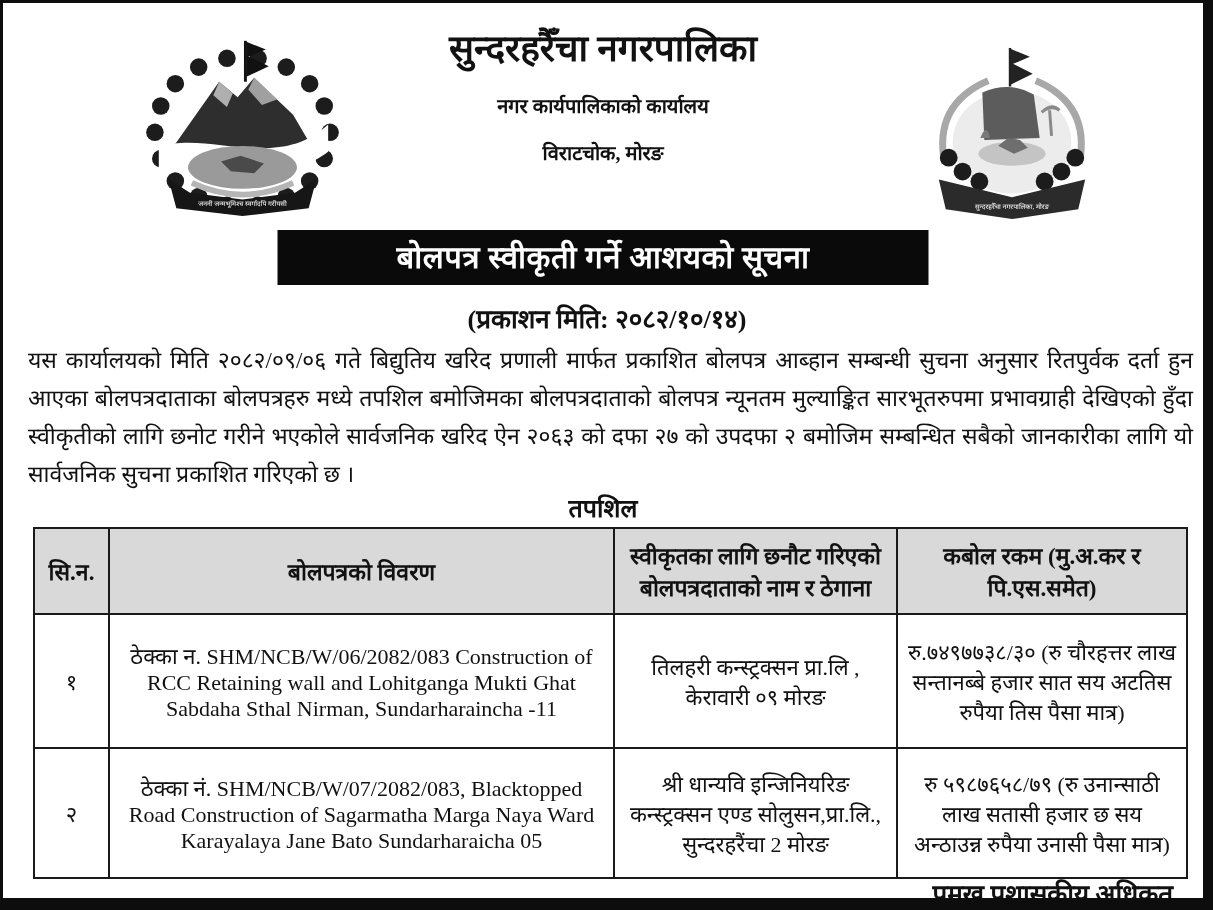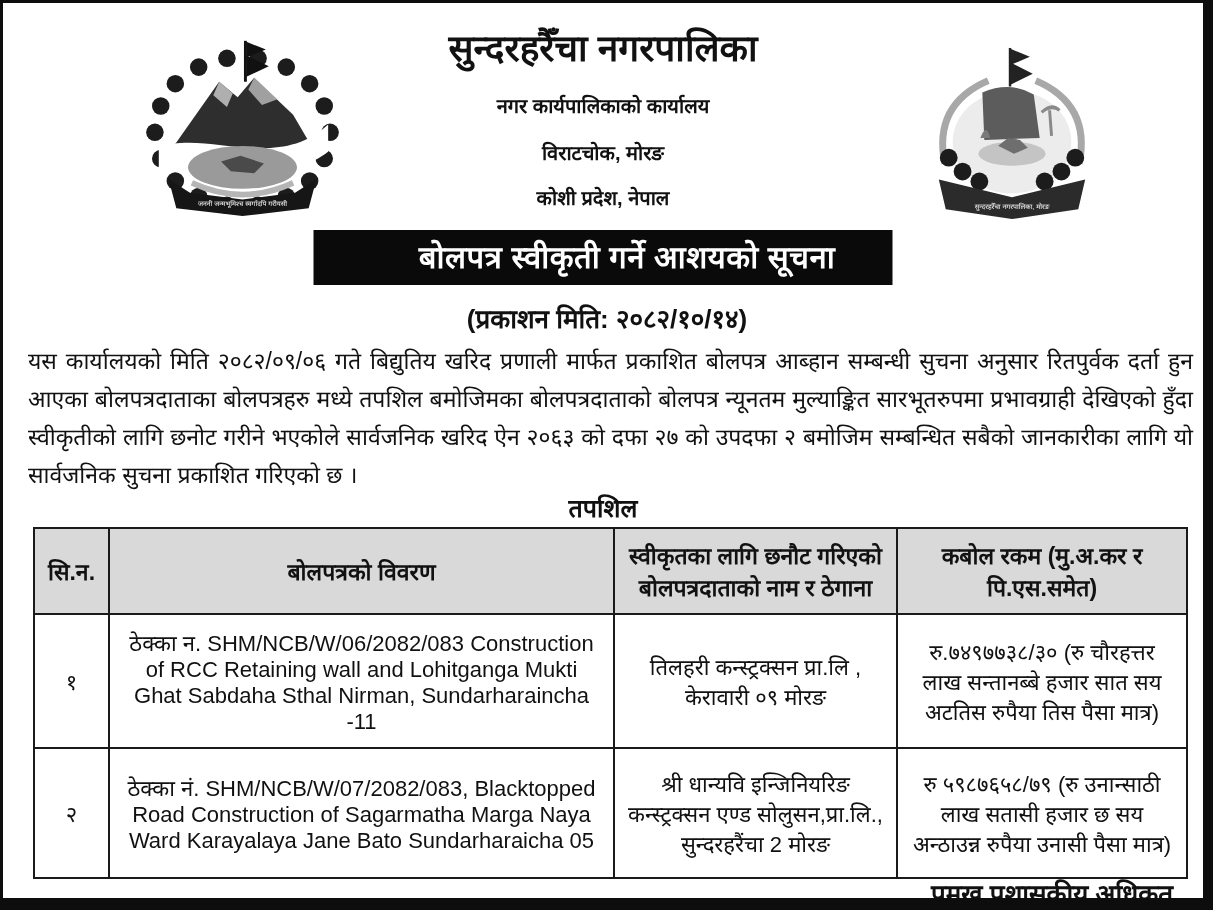--- a/index.html
+++ b/index.html
@@ -4,45 +4,44 @@
 <style>
   html, body { margin: 0; padding: 0; background: #ffffff; }
   .page {
     position: relative;
     width: 1213px;
     height: 910px;
     box-sizing: border-box;
     background: #ffffff;
     border: solid #0d0d0d;
     border-width: 3px 10px 12px 3px;
-    font-family: Liberation Sans, sans-serif;
+    font-family: Liberation Serif, serif;
     color: #111111;
     overflow: hidden;
   }
   .abs { position: absolute; }
 
   
   .header-text { left: 0; right: 0; top: 12px; text-align: center; }
   .title-main   { font-size: 37px; font-weight: bold; margin: 6px 0 20px 0; }
   .title-office { font-size: 20px; font-weight: bold; margin: 0 0 20px 0; }
   .title-line   { font-size: 20px; font-weight: bold; margin: 0 0 18px 0; }
 
   .logo { top: 32px; }
   .logo-left  { left: 142px; }
   .logo-right { left: 920px; top: 40px; }
 
   
   .banner {
     left: 50%; transform: translateX(-50%);
-    top: 227px; width: 531px; height: 55px;
+    top: 227px; width: 651px; height: 55px;
     background: #0a0a0a; color: #ffffff;
     font-size: 31px; font-weight: bold;
     line-height: 55px; text-align: center;
     letter-spacing: 0.5px;
-    padding-left: 48px;
   }
   .pub-date { left: 8px; right: 0; top: 297px; text-align: center; font-size: 26px; font-weight: bold; }
 
   
   .body-par {
     left: 25px; width: 1165px; top: 339px;
     font-size: 23px; line-height: 38px;
     text-align: justify;
   }
 
@@ -149,21 +148,20 @@
     <g>
       <path d="M16 138 L90 156 L164 138 L157 168 L90 178 L23 168 Z" fill="#2b2b2b"></path>
       <text x="90" y="168" font-size="7" fill="#ffffff" text-anchor="middle">सुन्दरहरैँचा नगरपालिका, मोरङ</text>
     </g>
   </svg>
 
   <div class="abs header-text">
     <div class="title-main">सुन्दरहरैँचा नगरपालिका</div>
     <div class="title-office">नगर कार्यपालिकाको कार्यालय</div>
     <div class="title-line">विराटचोक, मोरङ</div>
-    <div class="title-line">कोशी प्रदेश, नेपाल</div>
   </div>
 
   <div class="abs banner">बोलपत्र स्वीकृती गर्ने आशयको सूचना</div>
 
   <div class="abs pub-date">(प्रकाशन मिति: २०८२/१०/१४)</div>
 
   <div class="abs body-par">यस कार्यालयको मिति २०८२/०९/०६ गते बिद्युतिय खरिद प्रणाली मार्फत प्रकाशित बोलपत्र आब्हान सम्बन्धी सुचना अनुसार रितपुर्वक दर्ता हुन आएका बोलपत्रदाताका बोलपत्रहरु मध्ये तपशिल बमोजिमका बोलपत्रदाताको बोलपत्र न्यूनतम मुल्याङ्कित सारभूतरुपमा प्रभावग्राही देखिएको हुँदा स्वीकृतीको लागि छनोट गरीने भएकोले सार्वजनिक खरिद ऐन २०६३ को दफा २७ को उपदफा २ बमोजिम सम्बन्धित सबैको जानकारीका लागि यो सार्वजनिक सुचना प्रकाशित गरिएको छ ।</div>
 
   <div class="abs details-heading">तपशिल</div>
 

